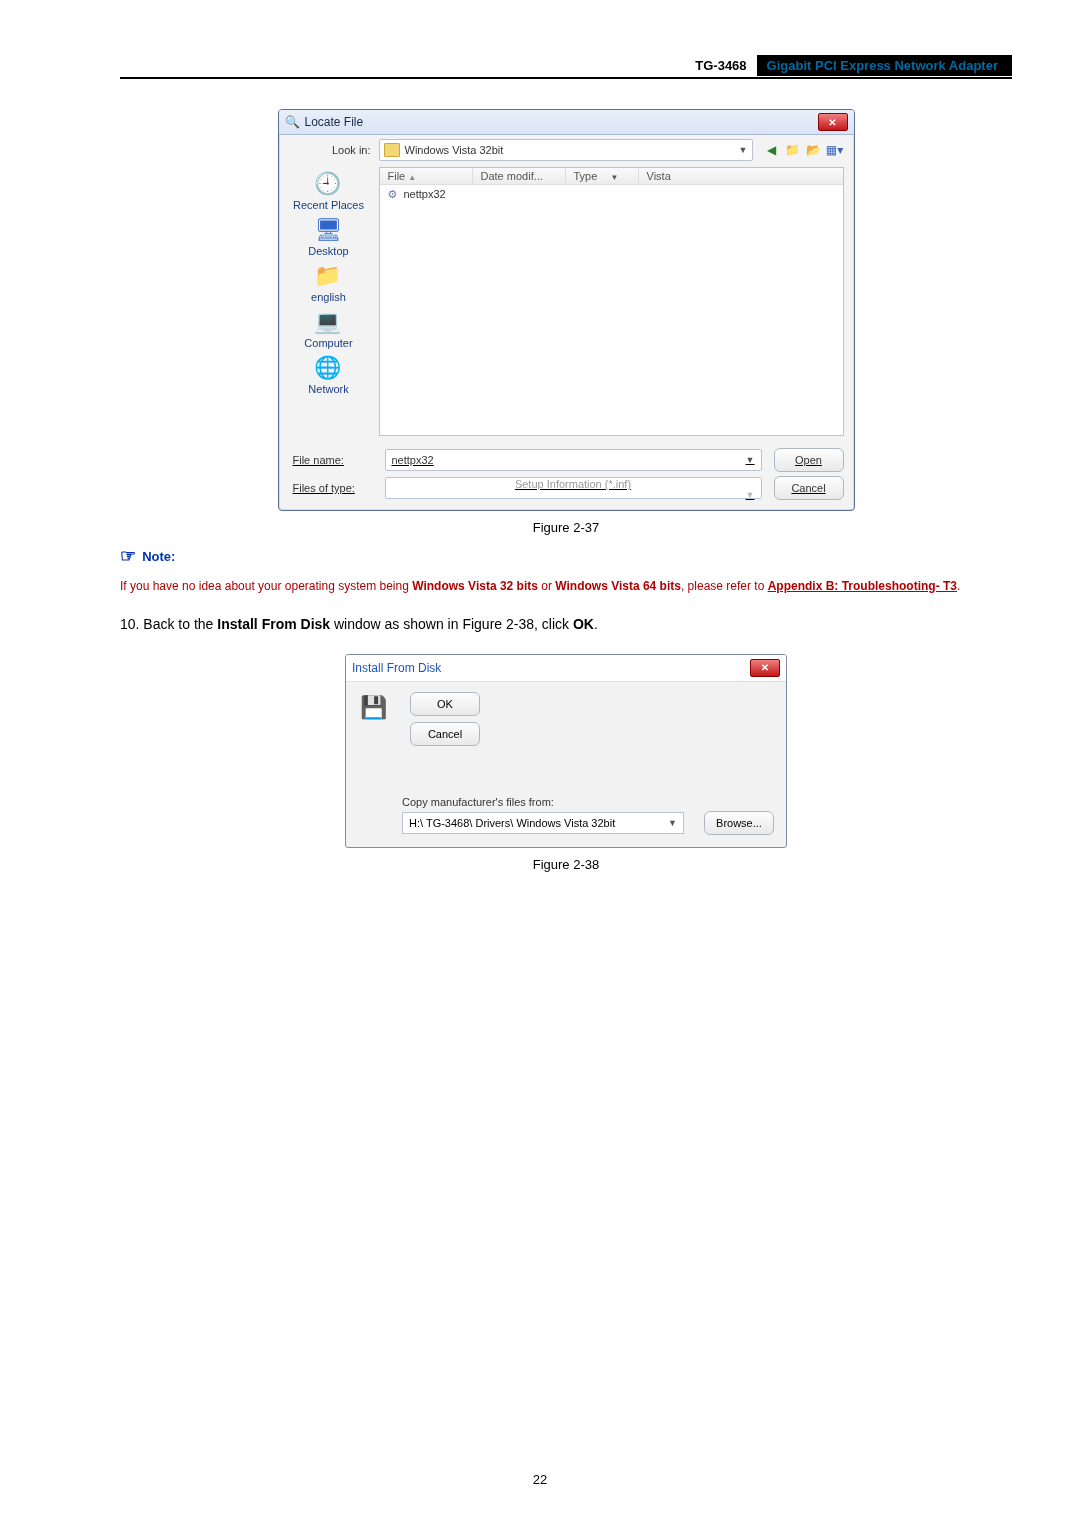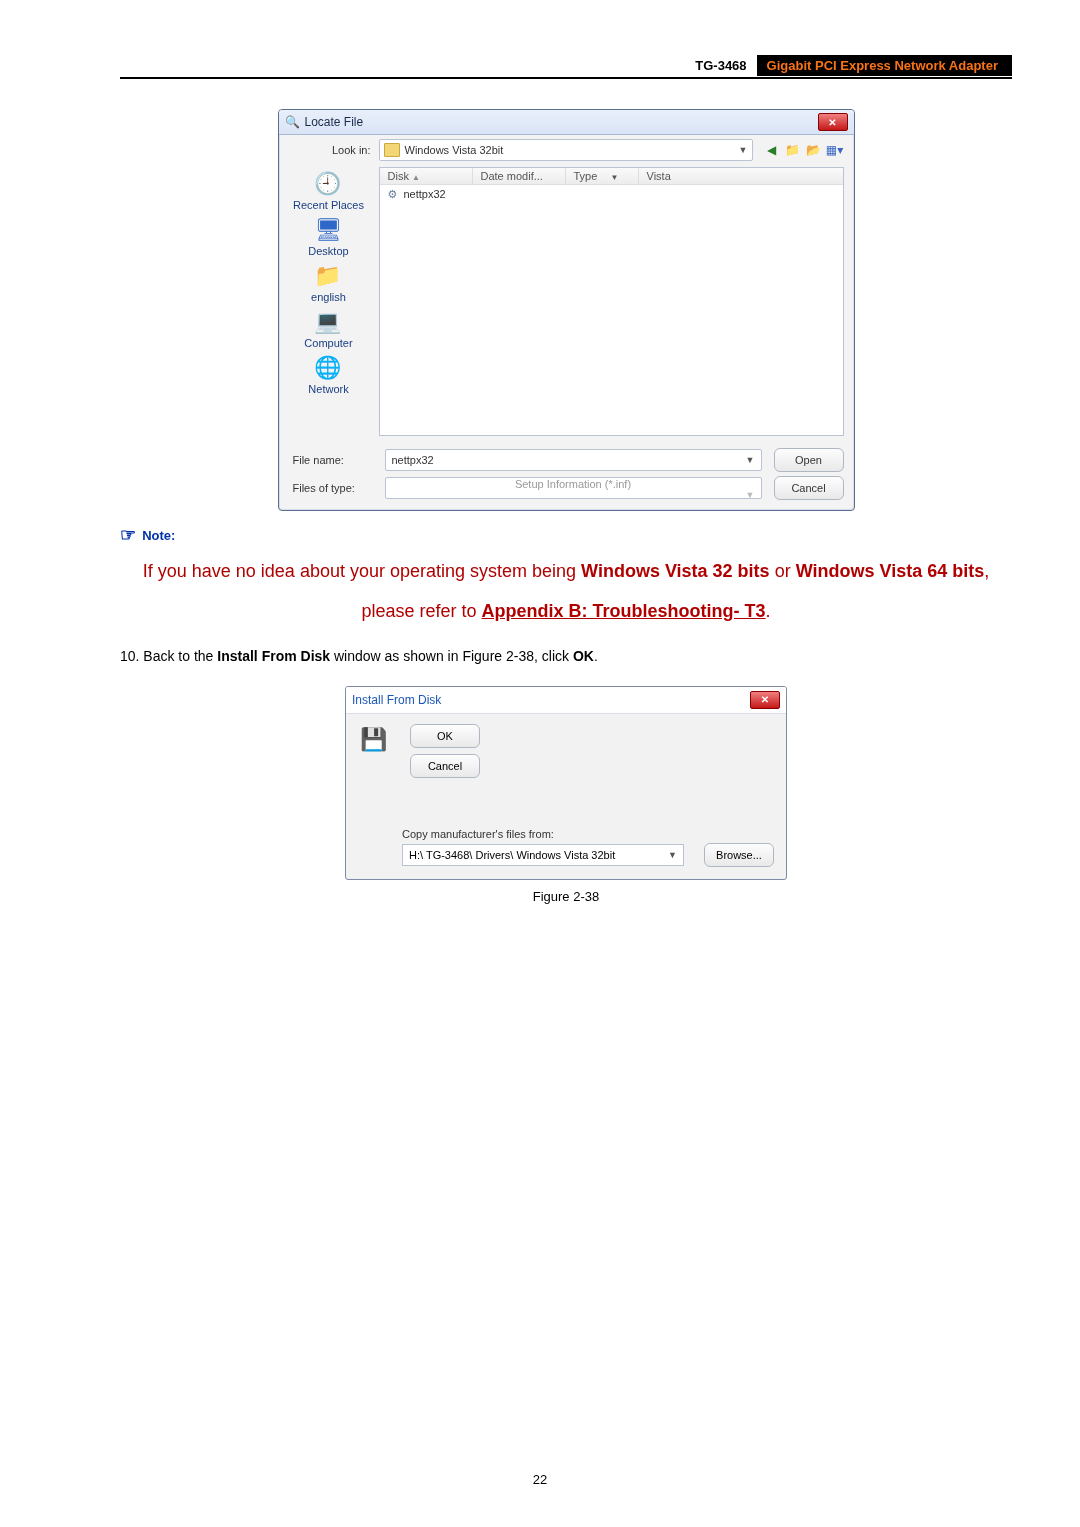--- a/index.html
+++ b/index.html
@@ -24,21 +24,21 @@
     padding-bottom: 1px;
   }
   .header-left {
     flex: 1;
     text-align: right;
     font-weight: bold;
     padding: 3px 10px 3px 0;
   }
   .header-right {
     background: #000;
-    color: #f97316;
+    color: #0369a1;
     padding: 3px 14px 3px 10px;
     font-weight: bold;
   }
   .figure-wrap {
     text-align: center;
     margin-top: 30px;
   }
   
   .dlg {
     display: inline-block;
@@ -162,20 +162,21 @@
   }
   .file-row .gear {
     width:14px; height:14px; margin-right:4px;
     display:flex; align-items:center; justify-content:center;
     color:#6a7fa4;
     font-size:11px;
   }
   .filespace { height:232px; }
   .bottom-rows {
     padding:4px 10px 10px 10px;
+    text-decoration:underline;
   }
   .brow {
     display:flex;
     align-items:center;
     font-size:11px;
     color:#333;
     margin-top:4px;
   }
   .brow .blabel { width:92px; padding-left:4px;}
   .combo {
@@ -218,22 +219,21 @@
     margin-top:10px;
   }
   .note-head .hand {
     font-size:18px;
     margin-right:6px;
   }
   .note-text {
     color:#b00000;
     line-height:2.2;
     margin-top:6px;
-    font-size:18px;
-    text-align:center;
+    font-size:12px;
   }
   .note-text .bold { font-weight:bold; }
   .note-text .appendix {
     font-weight:bold;
     text-decoration:underline;
   }
   .step10 {
     margin-top:14px;
     font-size:14px;
     line-height:1.6;
@@ -355,21 +355,21 @@
             <span class="picon" style="color:#2e66c9">💻</span>
             <span>Computer</span>
           </div>
           <div class="place">
             <span class="picon" style="color:#2e66c9">🌐</span>
             <span>Network</span>
           </div>
         </div>
         <div class="filearea">
           <div class="col-headers">
-            <div class="ch" style="width:76px"><span>Disk</span> <span style="font-size:8px;color:#888">▲</span></div>
+            <div class="ch" style="width:76px"><span>File</span> <span style="font-size:8px;color:#888">▲</span></div>
             <div class="ch" style="width:76px">Date modif...</div>
             <div class="ch" style="width:56px"><span>Type</span> <span style="font-size:8px;color:#555;margin-left:10px">▼</span></div>
             <div class="ch" style="flex:1;border-right:none">Vista</div>
           </div>
           <div class="file-row">
             <span class="gear">⚙</span>
             <span>nettpx32</span>
           </div>
           <div class="filespace"></div>
         </div>
@@ -386,20 +386,21 @@
         <div class="brow">
           <span class="blabel">Files of type:</span>
           <div class="combo disabled">
             <span>Setup Information (*.inf)</span>
             <span class="dd-arrow" style="color:#bbb">▼</span>
           </div>
           <div class="btn">Cancel</div>
         </div>
       </div>
     </div>
+    <div class="fig-caption">Figure 2-37</div>
   </div>
 
   <div class="note-head">
     <span class="hand">☞</span>
     <span>Note:</span>
   </div>
   <div class="note-text">
     <span>If you have no idea about your operating system being </span><span class="bold">Windows Vista 32 bits</span><span> or </span><span class="bold">Windows Vista 64 bits</span><span>, please refer to </span><span class="appendix">Appendix B: Troubleshooting- T3</span><span>.</span>
   </div>
 

